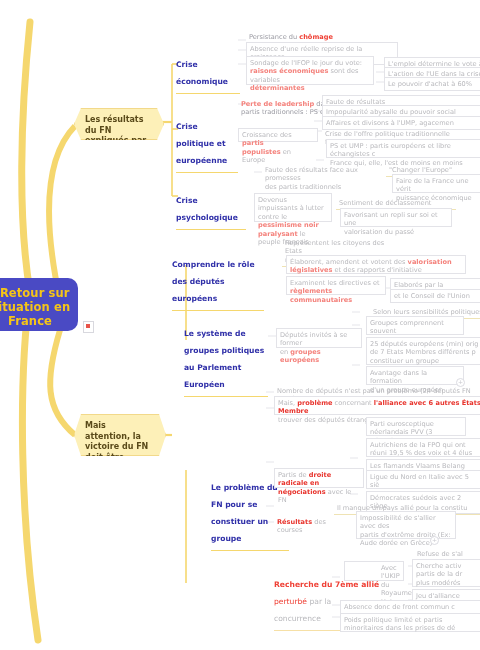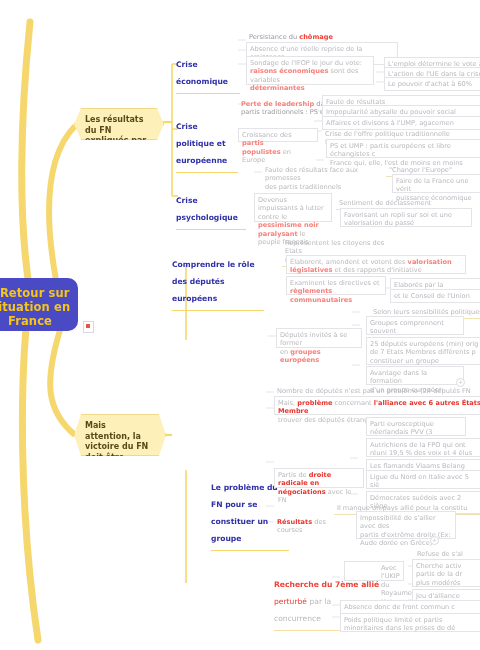--- a/index.html
+++ b/index.html
@@ -246,21 +246,21 @@
     Faire de la France une vérit<br>puissance économique
   </div>
 
   <div class="leaf plain ul" style="left:336px;top:197px;width:120px;">
     <span>Sentiment de déclassement</span>
   </div>
   <div class="leaf boxed" style="left:254px;top:193px;width:78px;height:29px;">
     Devenus impuissants à lutter<br>contre le <span class="hl">pessimisme noir</span><br>
     <span class="hl">paralysant</span> le peuple français
   </div>
-  <div class="leaf boxed" style="left:340px;top:208px;width:132px;height:19px;">
+  <div class="leaf boxed" style="left:340px;top:208px;width:112px;height:19px;">
     Favorisant un repli sur soi et une<br>valorisation du passé
   </div>
 
   <div class="branch" style="left:172px;top:256px;width:92px;">
     <span>Comprendre le rôle des députés européens</span>
   </div>
 
   <div class="leaf plain ul" style="left:282px;top:237px;width:120px;">
     Représentent les citoyens des Etats<br>membres de l'UE
   </div>
@@ -271,20 +271,23 @@
   <div class="leaf boxed" style="left:286px;top:276px;width:100px;height:19px;">
     Examinent les directives et<br><span class="hl">règlements communautaires</span>
   </div>
   <div class="leaf boxed" style="left:390px;top:278px;width:98px;">
     <span>Elaborés par la Commission</span>
   </div>
   <div class="leaf boxed" style="left:390px;top:289px;width:98px;">
     <span>et le Conseil de l'Union</span>
   </div>
 
+  <div class="branch" style="left:184px;top:325px;width:84px;">
+    <span>Le système de groupes politiques au Parlement Européen</span>
+  </div>
 
   <div class="leaf boxed" style="left:276px;top:328px;width:86px;height:20px;">
     Députés invités à se former<br>en <span class="hl">groupes européens</span>
   </div>
 
   <div class="leaf plain ul" style="left:370px;top:306px;width:118px;">
     <span>Selon leurs sensibilités politiques</span>
   </div>
   <div class="leaf boxed" style="left:366px;top:316px;width:98px;height:19px;">
     Groupes comprennent souvent<br>plusieurs partis politiques

